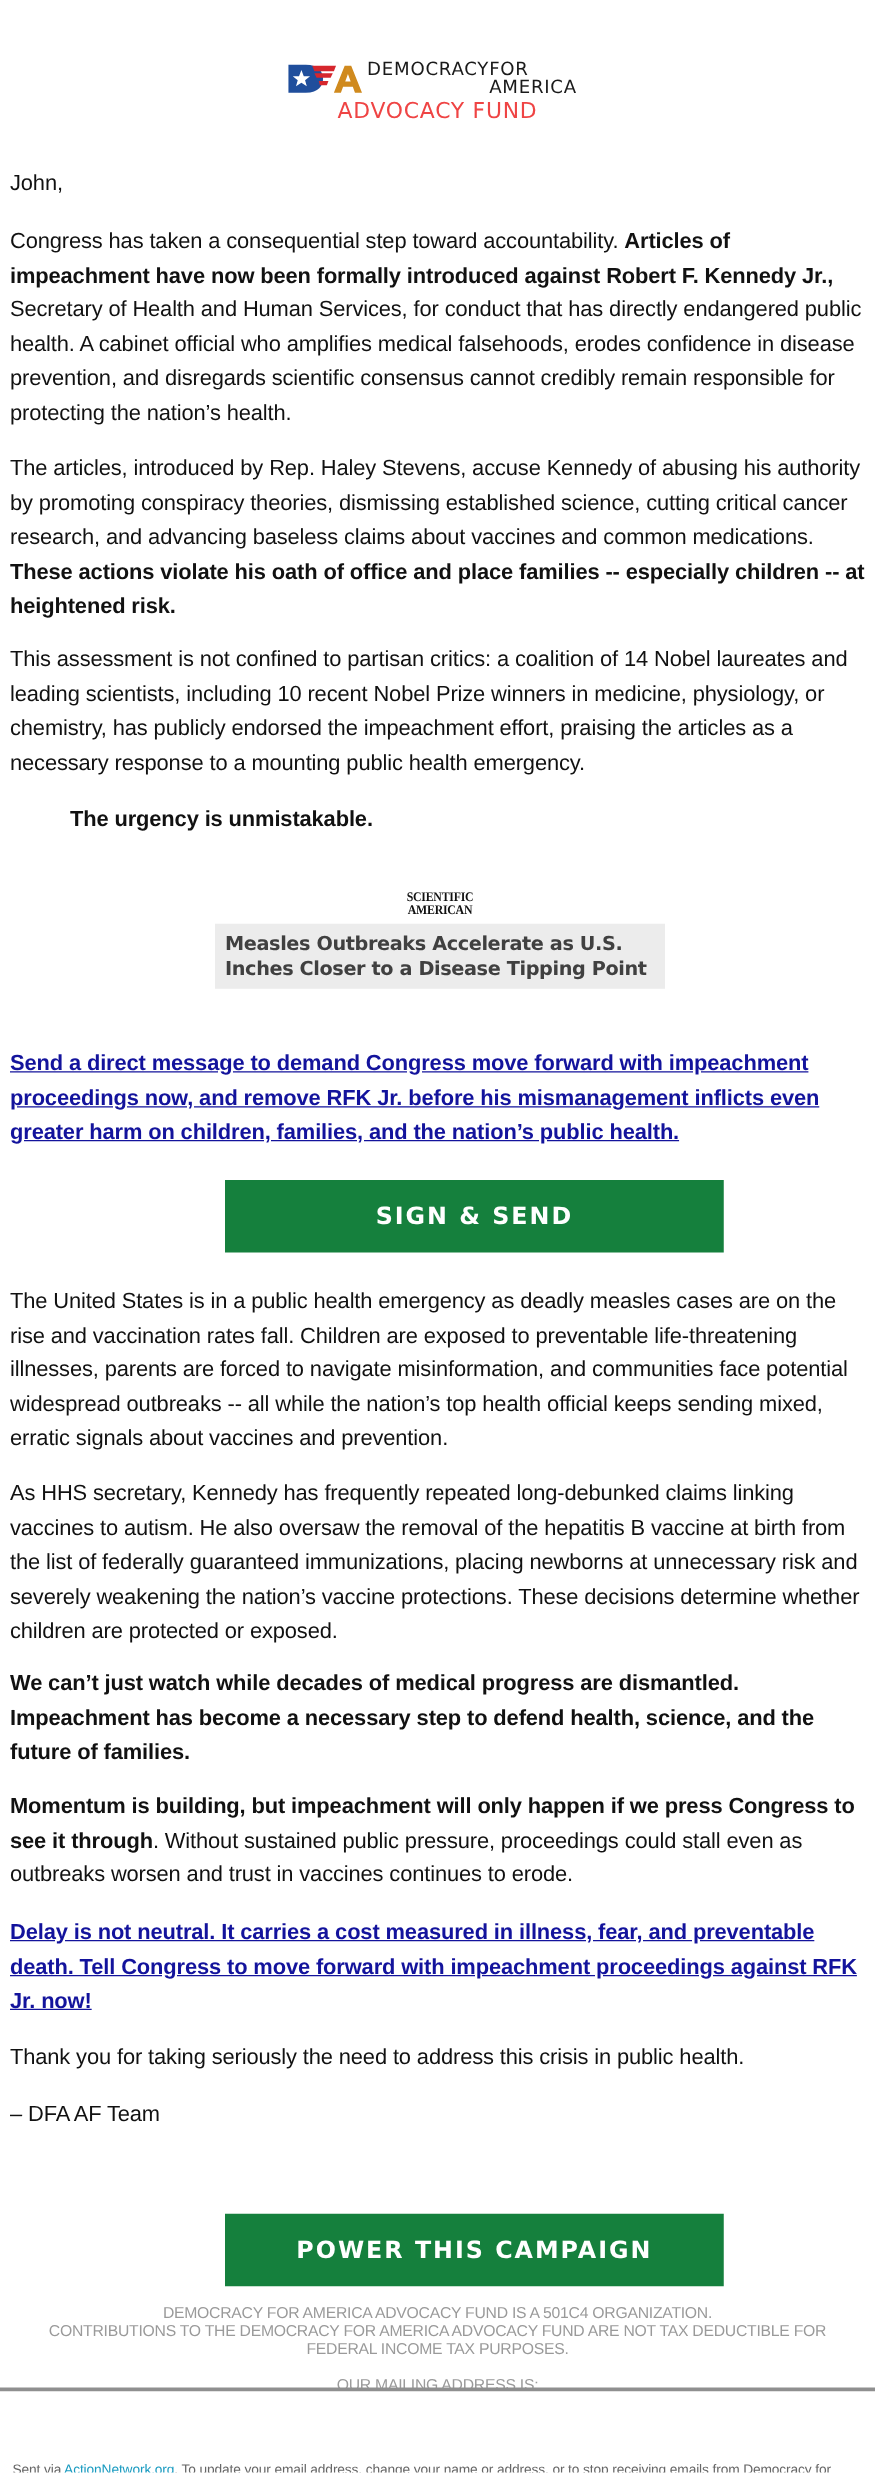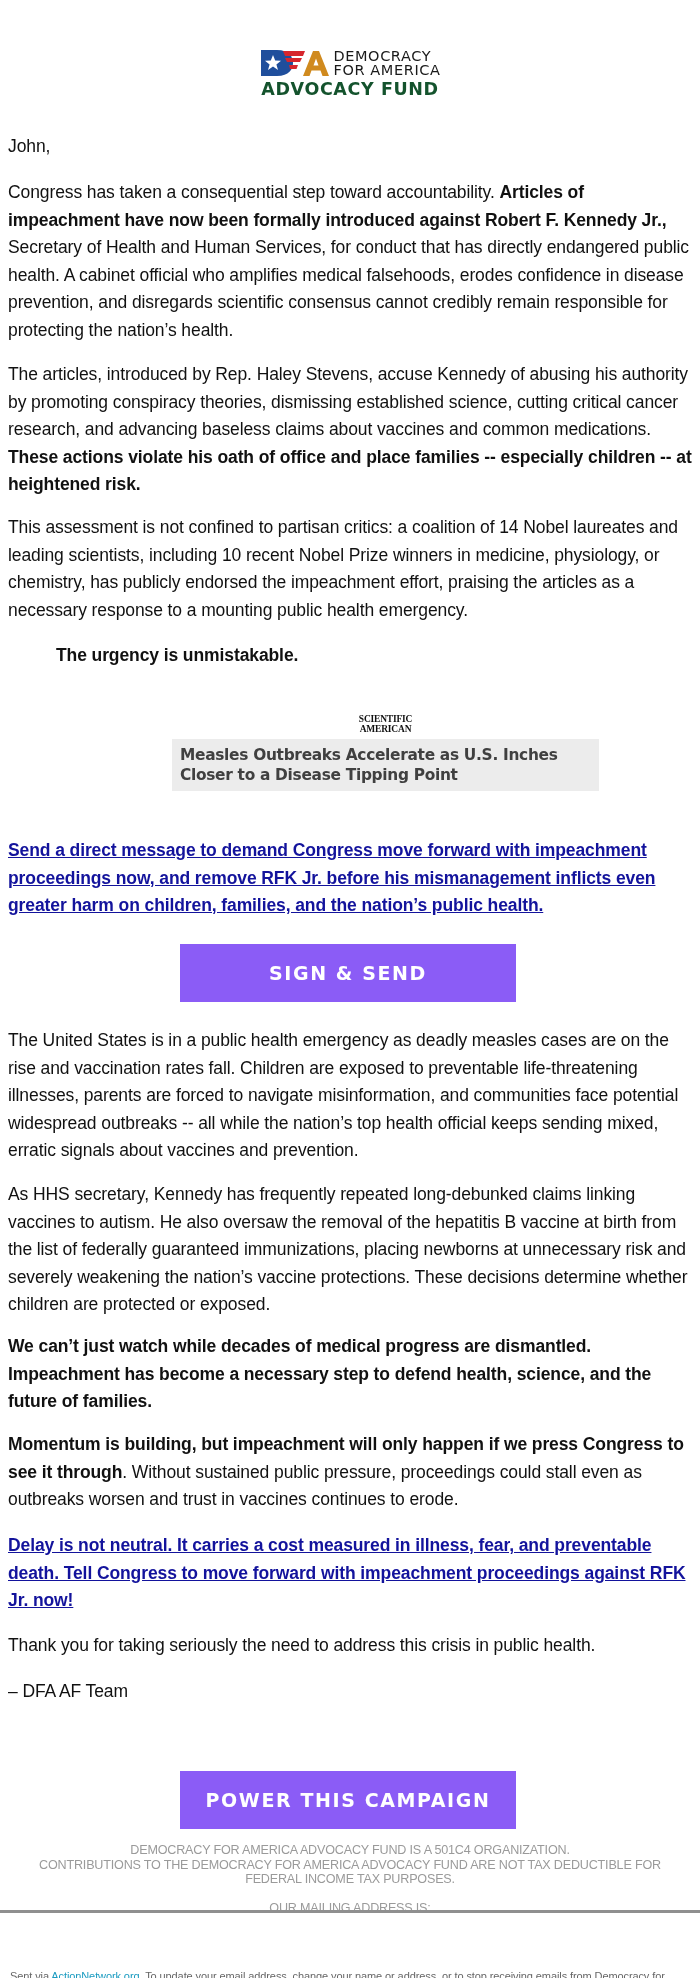--- a/index.html
+++ b/index.html
@@ -27,32 +27,32 @@
     width: 196px;
   }
   .logo-top {
     display: flex;
     align-items: center;
     gap: 4px;
   }
   .logo-mark { width: 70px; height: 30px; display: block; }
   .logo-words {
     display: flex;
-    flex-direction: column;
+    flex-direction: row;
     line-height: 14px;
     font-size: 14.5px;
     letter-spacing: 0.6px;
     color: #1a1a1a;
     font-family: "DejaVu Sans", sans-serif;
     font-weight: normal;
   }
   .logo-bottom {
     font-family: "DejaVu Sans", sans-serif;
-    font-weight: bold;
-    color: #14532d;
+    font-weight: normal;
+    color: #ef4444;
     font-size: 17.5px;
     letter-spacing: 0.6px;
     line-height: 20px;
     margin-top: 1px;
     white-space: nowrap;
   }
 
   .content {
     position: absolute;
     left: 8px;
@@ -75,21 +75,21 @@
     text-decoration: underline;
     font-size: 17.5px;
     line-height: 27.5px;
     cursor: pointer;
   }
 
   .article {
     position: absolute;
     left: 172px;
     top: 714px;
-    width: 427px;
+    width: 360px;
   }
   .sa-logo {
     text-align: center;
     font-family: "Liberation Serif", serif;
     font-weight: bold;
     font-size: 10.5px;
     line-height: 9.5px;
     letter-spacing: -0.2px;
     color: #111;
     transform: scaleX(0.9);
@@ -102,23 +102,23 @@
     font-weight: bold;
     font-size: 15.4px;
     line-height: 20px;
     color: #404040;
     letter-spacing: -0.3px;
   }
 
   .btn {
     position: absolute;
     left: 180px;
-    width: 336px;
+    width: 399px;
     height: 58px;
-    background: #8b5cf6;
+    background: #15803d;
     color: #ffffff;
     display: flex;
     align-items: center;
     justify-content: center;
     font-family: "DejaVu Sans", sans-serif;
     font-weight: bold;
     font-size: 19px;
     letter-spacing: 1.6px;
     cursor: pointer;
     text-decoration: none;

